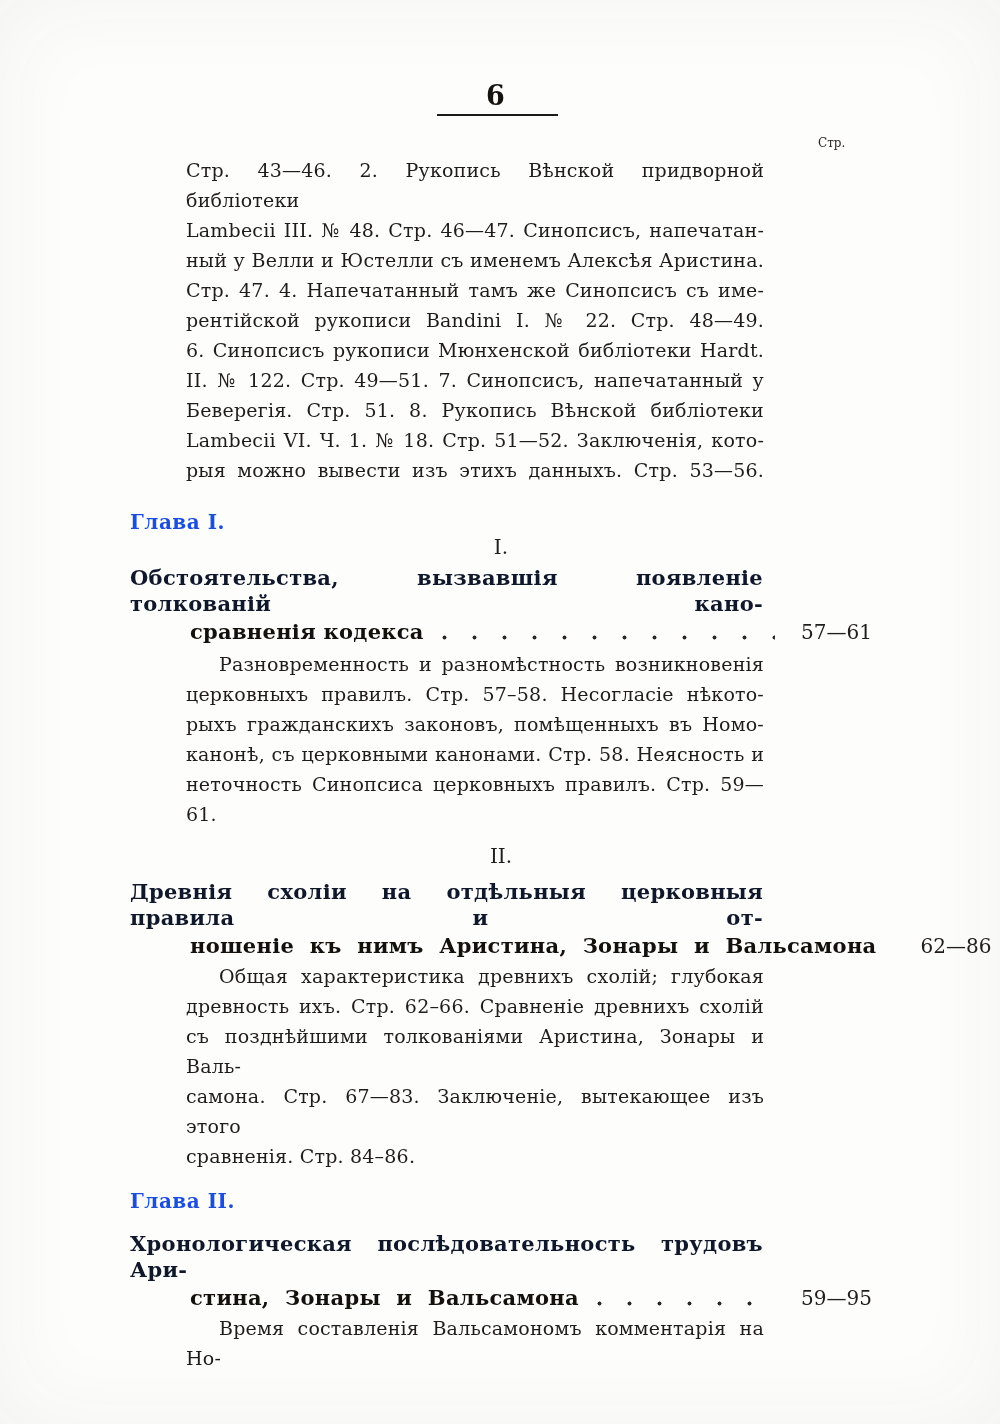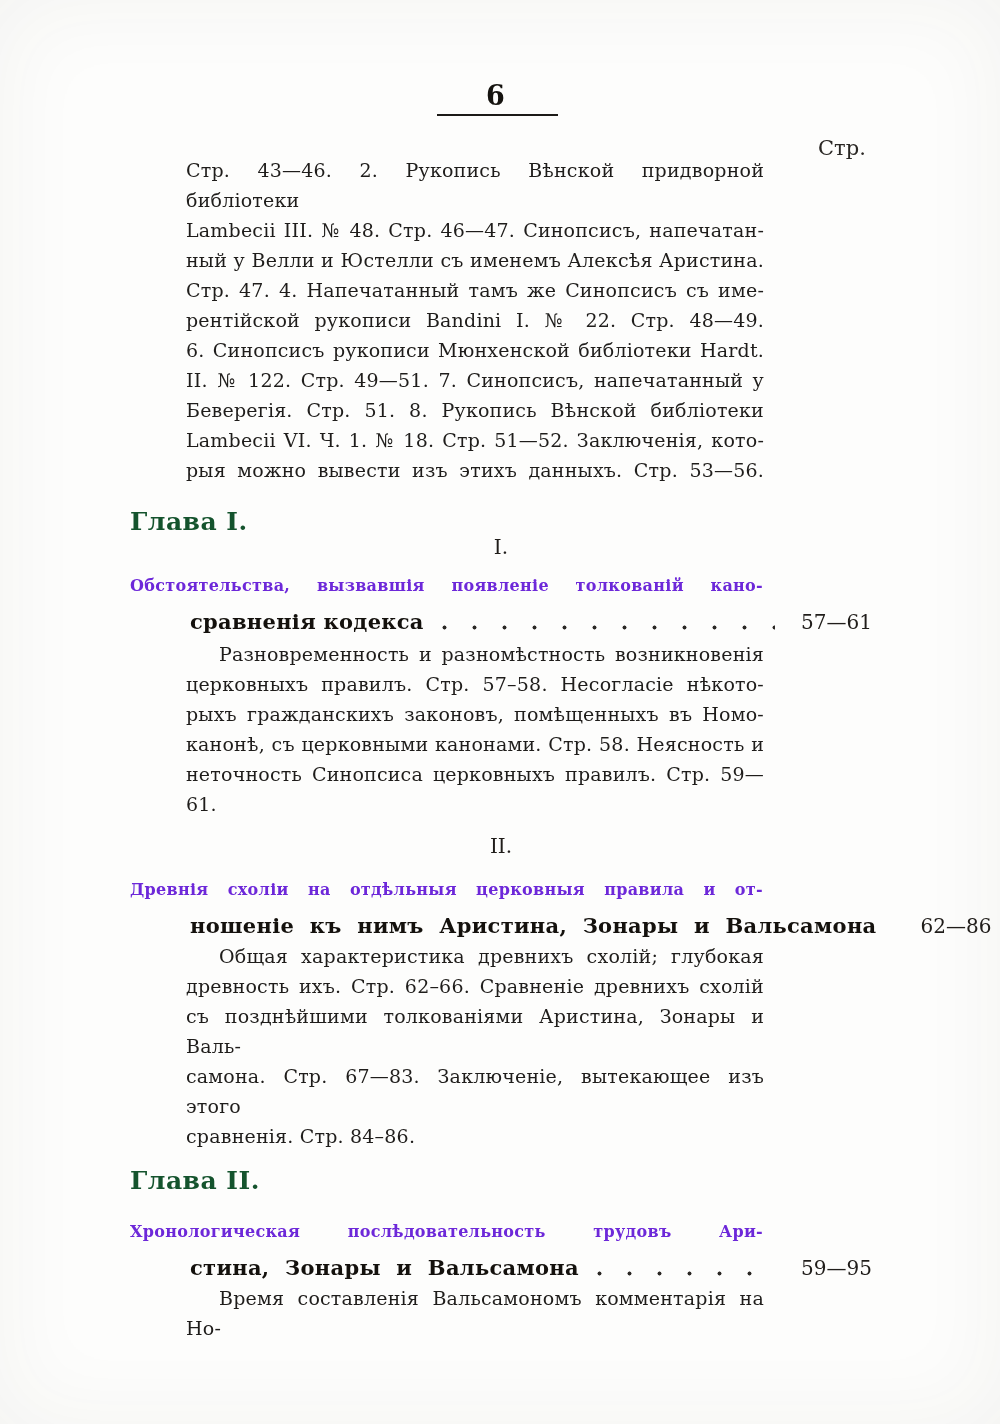--- a/index.html
+++ b/index.html
@@ -22,45 +22,45 @@
   .pagenum {
     font-size: 27px; font-weight: bold; color: #15130f;
     letter-spacing: 1px;
   }
   .pagenum-rule {
     position: absolute; top: 114px; left: 437px;
     width: 121px; height: 2px; background: #1c1a17;
   }
   .col-header {
     position: absolute; top: 136px; left: 818px;
-    font-size: 21px; color: #2a2724;
+    font-size: 12px; color: #2a2724;
   }
   .content {
     position: absolute; left: 130px; top: 155px; width: 742px;
   }
   .para { margin-left: 56px; width: 578px; }
   .line {
     font-size: 19px; line-height: 30px;
     text-align: justify; text-align-last: justify;
     letter-spacing: 0.2px;
     white-space: normal;
   }
   .line.nofill { text-align-last: auto; }
   .line.indent { text-indent: 33px; }
   .chapter-heading {
-    font-weight: bold; font-size: 25px; line-height: 28px;
-    color: #14532d; letter-spacing: 0.5px;
+    font-weight: bold; font-size: 20px; line-height: 28px;
+    color: #1d4ed8; letter-spacing: 0.5px;
   }
   .numeral {
     font-size: 20px; line-height: 26px; text-align: center;
     width: 742px; color: #201d1a;
   }
   .title1 {
-    font-weight: bold; font-size: 16px; line-height: 42px;
-    width: 633px; color: #6d28d9;
+    font-weight: bold; font-size: 21px; line-height: 26px;
+    width: 633px; color: #0f172a;
     text-align: justify; text-align-last: justify;
     letter-spacing: 0.3px;
   }
   .titlerow {
     display: flex; align-items: baseline;
     margin-left: 60px; width: 682px; line-height: 30px;
   }
   .title2 {
     font-weight: bold; font-size: 21px; color: #14110d;
     white-space: nowrap; letter-spacing: 0.3px;

